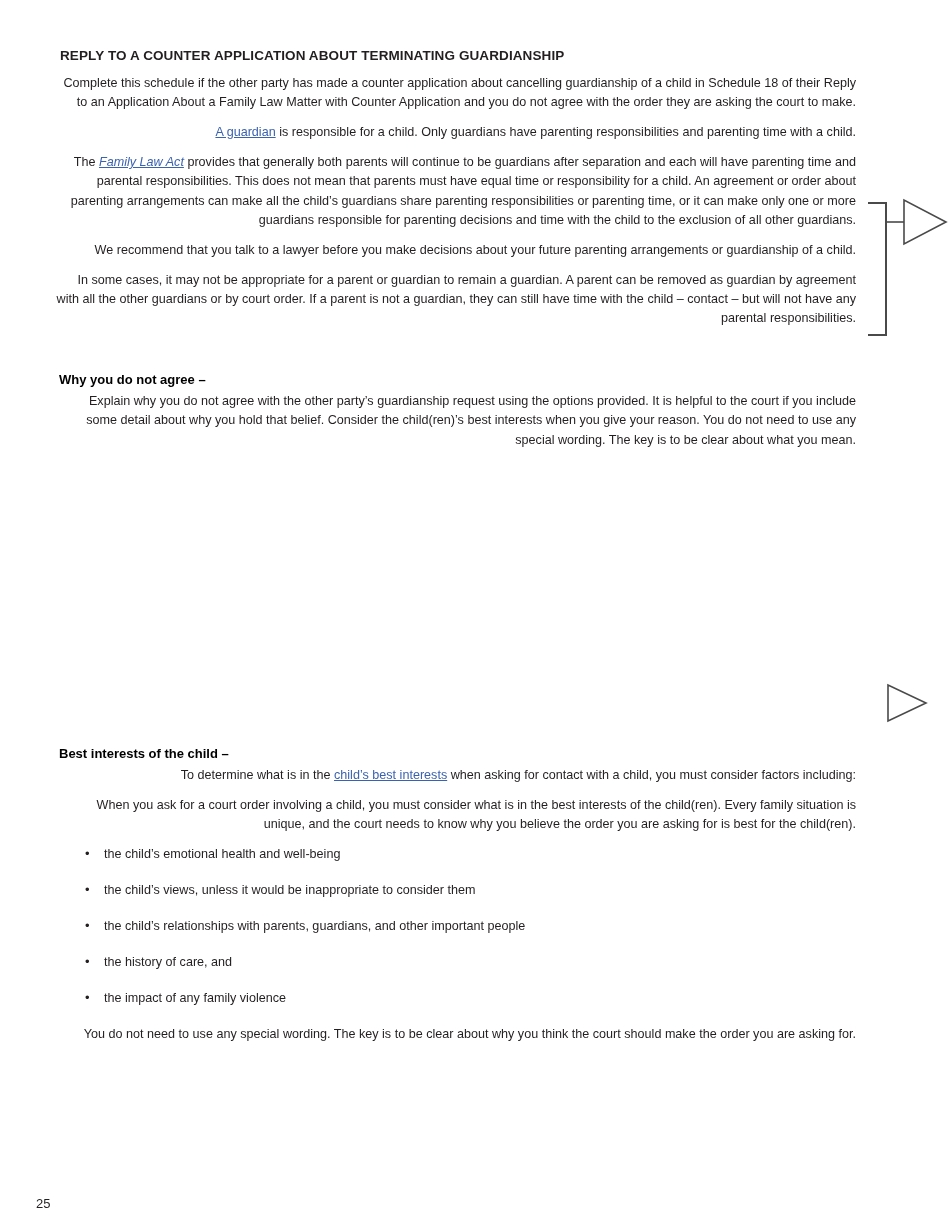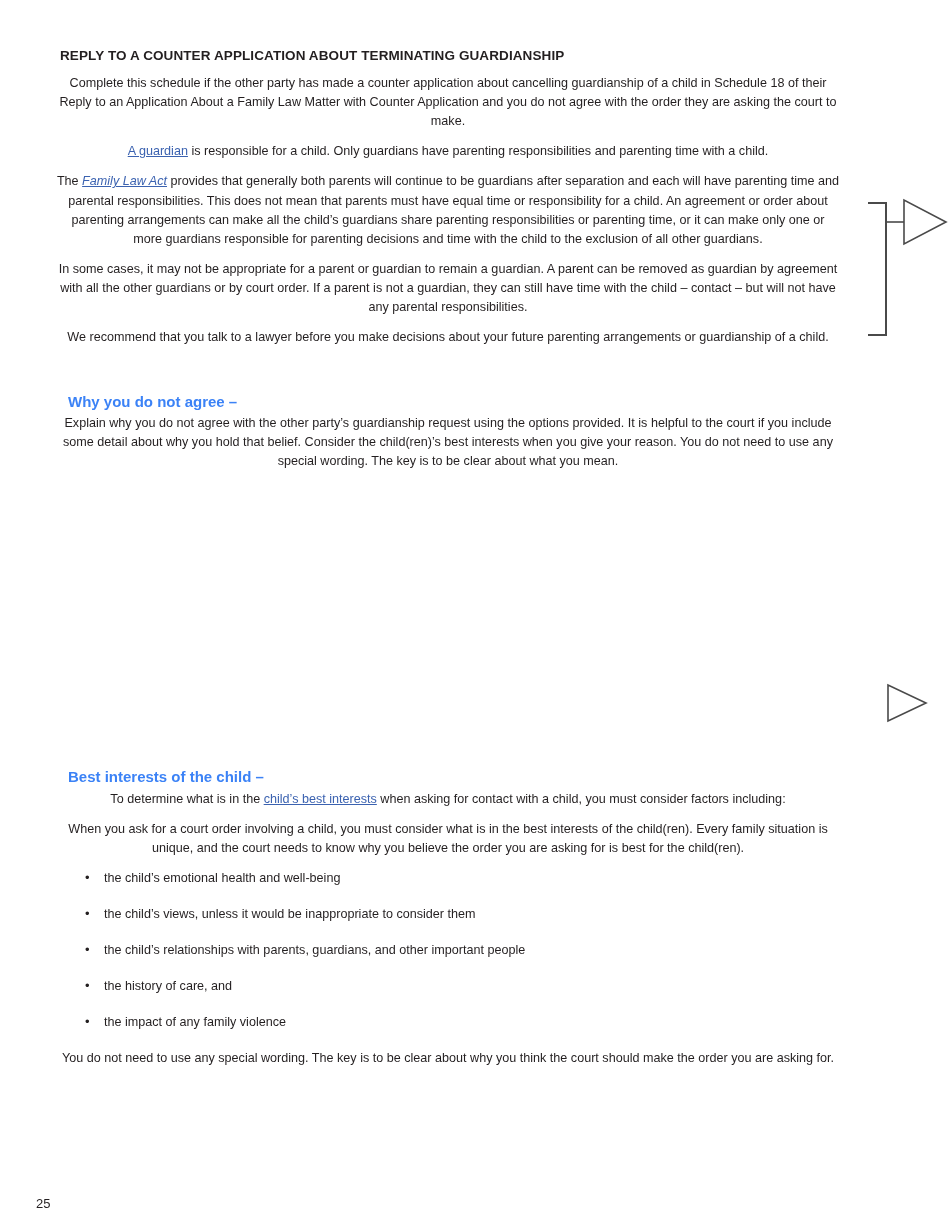--- a/index.html
+++ b/index.html
@@ -28,29 +28,29 @@
     font-size: 13.5px;
     font-weight: bold;
     letter-spacing: 0.1px;
     color: #231f20;
     margin: 0 0 9px 4px;
     line-height: 1.25;
   }
   p.para {
     font-size: 12.6px;
     line-height: 1.52;
-    margin: 0 16px 11px 0;
+    margin: 0 0 11px 0;
     color: #231f20;
-    text-align: center;
+    text-align: right;
   }
   .section-head {
-    font-size: 15px;
+    font-size: 13px;
     font-weight: bold;
-    color: #3b82f6;
-    margin: 0 0 3px 12px;
+    color: #000000;
+    margin: 0 0 3px 3px;
     line-height: 1.3;
   }
   a.doclink {
     color: #3b62b0;
     text-decoration: underline;
   }
   a.doclink.italic {
     font-style: italic;
   }
   ul.factors {
@@ -107,23 +107,23 @@
   <div class="content">
 
     <h1 class="doc-title">REPLY TO A COUNTER APPLICATION ABOUT TERMINATING GUARDIANSHIP</h1>
 
     <p class="para">Complete this schedule if the other party has made a counter application about cancelling guardianship of a child in Schedule 18 of their Reply to an Application About a Family Law Matter with Counter Application and you do not agree with the order they are asking the court to make.</p>
 
     <p class="para"><a href="#" class="doclink">A guardian</a><span> is responsible for a child. Only guardians have parenting responsibilities and parenting time with a child.</span></p>
 
     <p class="para"><span>The </span><a href="#" class="doclink italic">Family Law Act</a><span> provides that generally both parents will continue to be guardians after separation and each will have parenting time and parental responsibilities. This does not mean that parents must have equal time or responsibility for a child. An agreement or order about parenting arrangements can make all the child’s guardians share parenting responsibilities or parenting time, or it can make only one or more guardians responsible for parenting decisions and time with the child to the exclusion of all other guardians.</span></p>
 
+    <p class="para">We recommend that you talk to a lawyer before you make decisions about your future parenting arrangements or guardianship of a child.</p>
+
     <p class="para">In some cases, it may not be appropriate for a parent or guardian to remain a guardian. A parent can be removed as guardian by agreement with all the other guardians or by court order. If a parent is not a guardian, they can still have time with the child – contact – but will not have any parental responsibilities.</p>
-
-    <p class="para">We recommend that you talk to a lawyer before you make decisions about your future parenting arrangements or guardianship of a child.</p>
 
     <div style="height:33px"></div>
 
     <h2 class="section-head">Why you do not agree –</h2>
     <p class="para">Explain why you do not agree with the other party’s guardianship request using the options provided. It is helpful to the court if you include some detail about why you hold that belief. Consider the child(ren)’s best interests when you give your reason. You do not need to use any special wording. The key is to be clear about what you mean.</p>
 
     <div class="spacer-why"></div>
 
     <h2 class="section-head">Best interests of the child –</h2>
     <p class="para"><span>To determine what is in the </span><a href="#" class="doclink">child’s best interests</a><span> when asking for contact with a child, you must consider factors including:</span></p>

